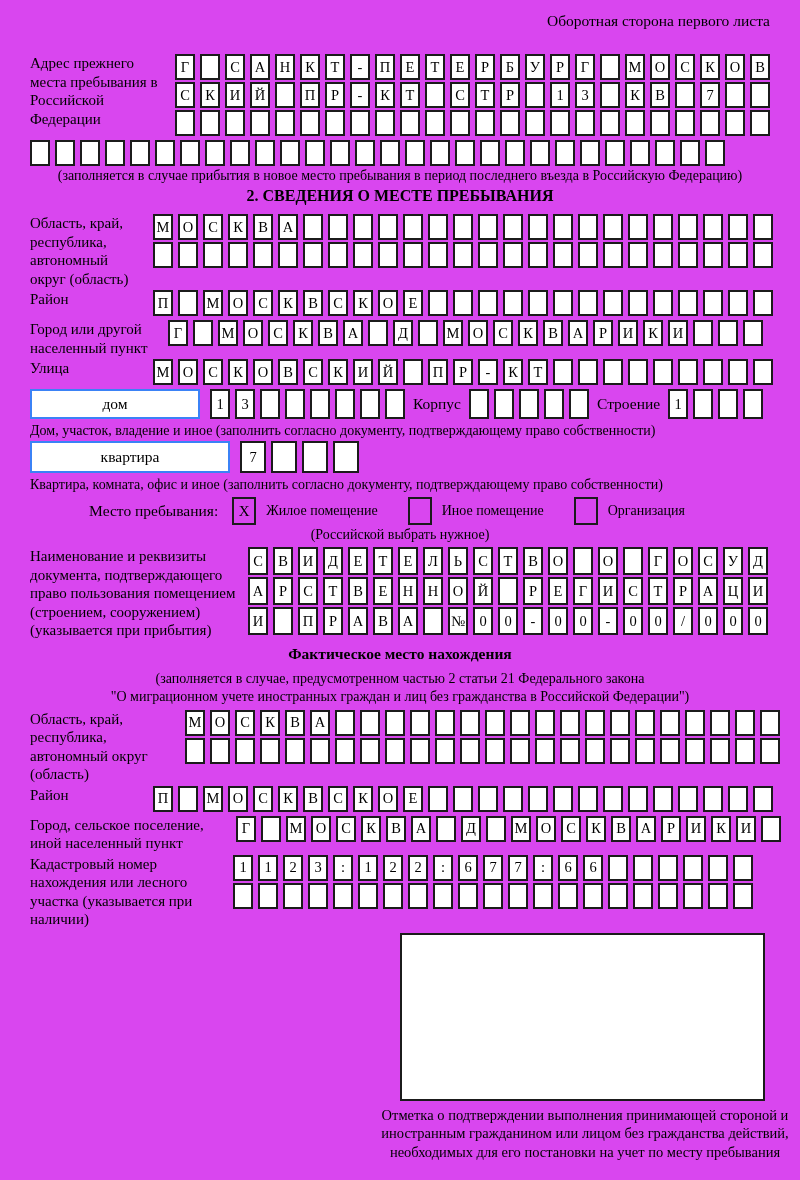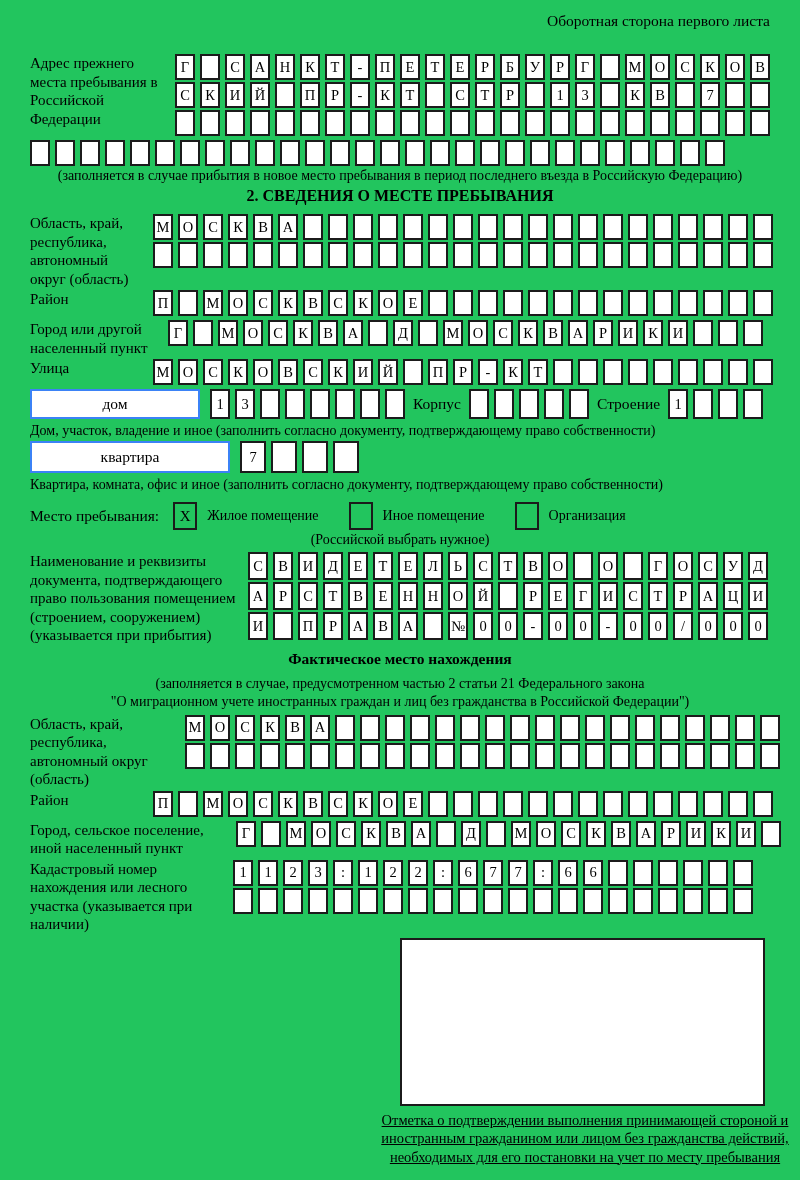--- a/index.html
+++ b/index.html
@@ -1,21 +1,21 @@
 <!DOCTYPE html>
 <html><head>
 <meta charset="utf-8">
 <style>
   html,body{margin:0;padding:0;background:#fff;}
   .page{
     position:relative;
     width:800px;height:1180px;
     box-sizing:border-box;
     padding:12px 30px 0 30px;
-    background:#22c55e;color:#000;
+    background:#d946ef;color:#000;
     font-family:"Liberation Serif","DejaVu Serif",serif;
     overflow:hidden;
   }
   .header-note{text-align:right;font-size:15.5px;line-height:18px;margin-bottom:24px;}
   .row{display:flex;align-items:flex-start;margin-bottom:2px;}
   .label{font-size:15px;line-height:18.5px;flex:none;padding-right:8px;box-sizing:border-box;}
   .lw145{width:145px}.lw123{width:123px}.lw138{width:138px}.lw218{width:218px}
   .lw155{width:155px}.lw206{width:206px}.lw203{width:203px}
   .col{display:flex;flex-direction:column;}
   .boxes{display:flex;gap:5px;margin-bottom:2px;flex:none;}
@@ -33,36 +33,36 @@
   .named-box{
     box-sizing:border-box;border:2px solid #3b82f6;background:#fff;
     display:flex;align-items:center;justify-content:center;
     font-size:15.5px;flex:none;
   }
   .dom-box{width:170px;height:30px;margin-right:10px;}
   .kv-box{width:200px;height:32px;margin-right:10px;}
   .tall .cell{height:30px;}
   .kvrow .cell{height:32px;width:26px;}
   .inline-label{font-size:15.5px;line-height:30px;flex:none;padding:0 8px;}
-  .mesto-row{align-items:center;margin-top:9px;}
+  .mesto-row{align-items:center;margin-top:4px;justify-content:center;}
   .mesto-label{font-size:15.5px;padding-right:10px;}
   .checkbox{
     box-sizing:border-box;width:24px;height:28px;flex:none;
     border:2px solid #1b1b1b;display:flex;align-items:center;justify-content:center;
     font-size:15px;margin:0 10px 0 4px;
   }
   .opt-label{font-size:14px;padding-right:26px;}
   .note{font-size:14px;line-height:16px;text-align:center;margin:2px 0 4px 0;}
   .docblock{margin-top:4px;margin-bottom:4px;}
   .docblock .cell{height:28px;}
   .docblock .boxes{margin-bottom:2px;}
   .fakt-caption{font-size:14px;line-height:18px;text-align:center;margin:0;}
   .mb4{margin-bottom:4px;}
   .stamp-box{width:365px;height:168px;border:2px solid #1b1b1b;margin-left:370px;margin-top:4px;box-sizing:border-box;background:#fff;}
-  .stamp-caption{width:430px;margin-left:340px;margin-top:5px;text-align:center;font-size:14.5px;line-height:18.5px;text-decoration:underline;}
+  .stamp-caption{width:430px;margin-left:340px;margin-top:5px;text-align:center;font-size:14.5px;line-height:18.5px;}
 </style>
 </head>
 <body>
 
 <div class="page">
 
   <div class="header-note">Оборотная сторона первого листа</div>
 
   <div class="row">
     <div class="label lw145">Адрес прежнего места пребывания в Российской Федерации</div>

